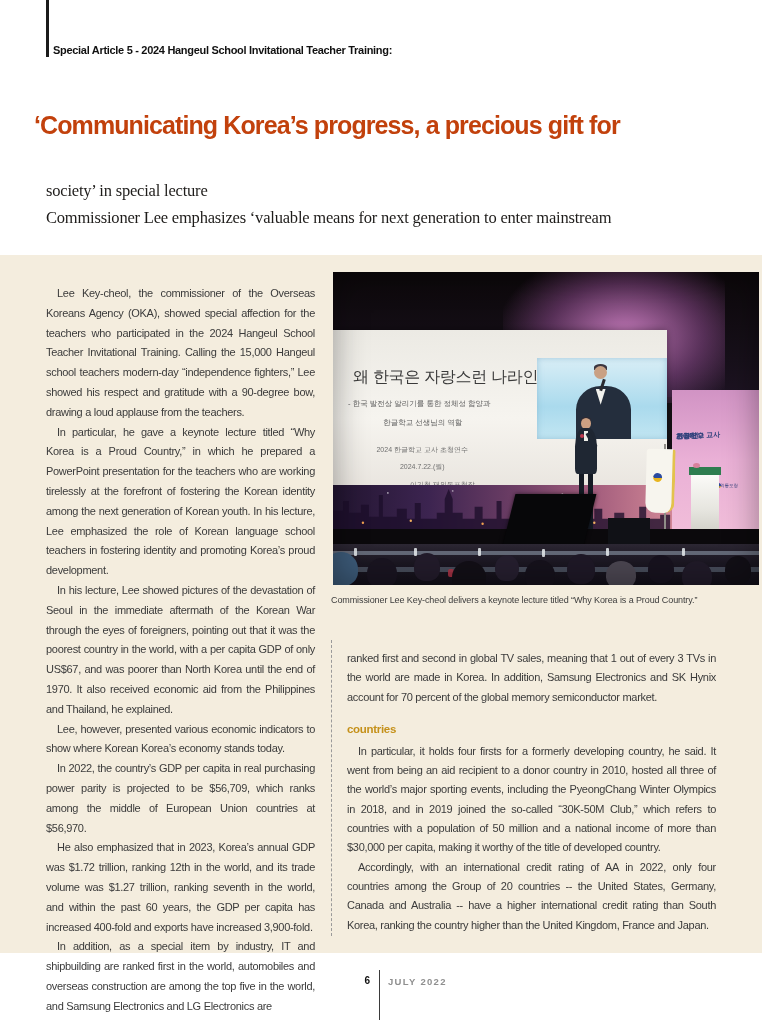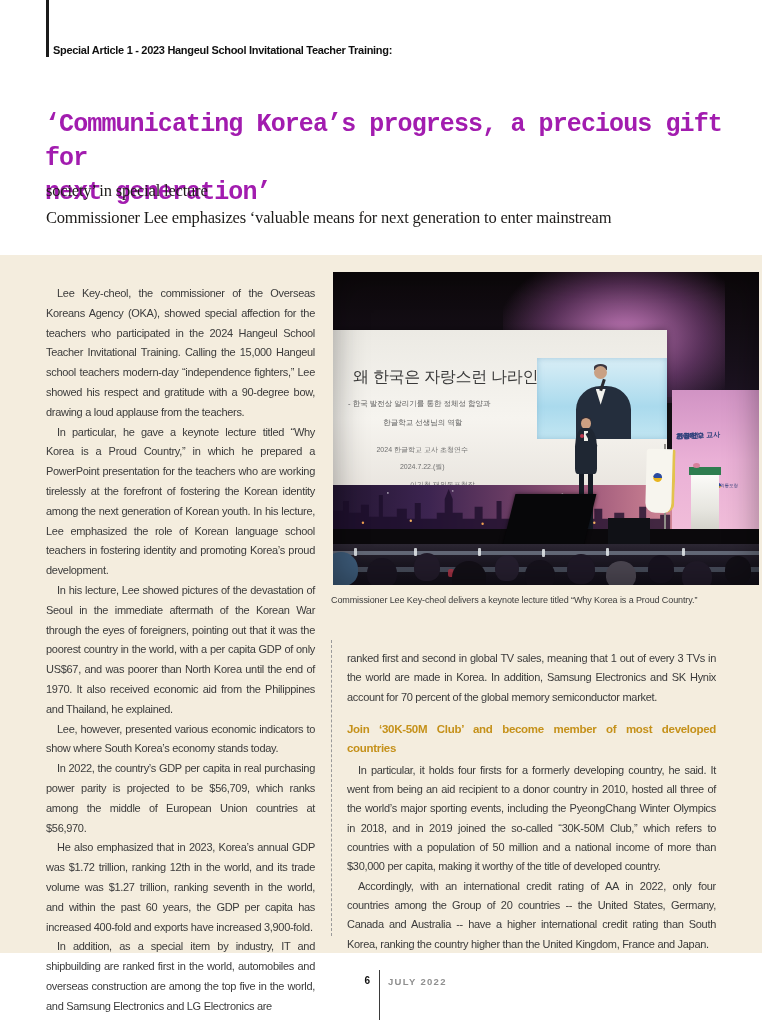--- a/index.html
+++ b/index.html
@@ -11,22 +11,22 @@
 
   
   .top-rule{left:46px;top:0;width:2.5px;height:57px;background:#1b1b1b;}
 
   
   .kicker{left:53px;top:41px;font-size:11px;font-weight:bold;color:#111;
     letter-spacing:-0.3px;line-height:18.5px;}
   .kicker .l2{margin-left:54px;display:block;}
 
   
-  .headline{left:45px;top:108px;width:680px;color:#a21caf;font-weight:bold;
-    font-size:25px;line-height:34px;letter-spacing:-0.9px;font-family:Liberation Mono, monospace;}
+  .headline{left:34px;top:108px;width:680px;color:#c2410c;font-weight:bold;
+    font-size:25px;line-height:34px;letter-spacing:-0.9px;}
   .standfirst{left:46px;top:177px;width:660px;color:#1e1c1a;
     font-family:"Liberation Serif",serif;font-size:16.5px;line-height:27px;letter-spacing:-0.2px;}
 
   
   .content-band{left:0;top:255px;width:762px;height:698px;background:#F4EDDE;}
 
   
   .col{font-size:11px;letter-spacing:-0.3px;color:#3b3b3b;text-align:justify;margin-top:15px;}
   .col p{margin:0;text-indent:11px;}
   .left-col{left:46px;top:269px;width:269px;line-height:19.8px;}
@@ -112,40 +112,39 @@
   .footer-num{left:350px;top:975px;width:20px;text-align:right;font-size:10px;font-weight:bold;color:#111;}
   .footer-line{left:379px;top:970px;width:1px;height:50px;background:#3a3a3a;}
   .footer-issue{left:388px;top:976px;font-size:9.5px;font-weight:bold;color:#8f8f8f;letter-spacing:1.3px;}
 </style>
 </head>
 <body>
 
 <div class="abs top-rule"></div>
 
 <div class="abs kicker">
-  <span class="l1">Special Article 1 - 2023 Hangeul School Invitational Teacher Training:</span>
+  <span class="l1">Special Article 5 - 2024 Hangeul School Invitational Teacher Training:</span>
 </div>
 
 <div class="abs headline">
   <span style="display:block">‘Communicating Korea’s progress, a precious gift for</span>
-  <span style="display:block">next generation’</span>
 </div>
 
 <div class="abs standfirst">
   <span style="display:block">society’ in special lecture</span>
   <span style="display:block">Commissioner Lee emphasizes ‘valuable means for next generation to enter mainstream</span>
 </div>
 
 <div class="abs content-band"></div>
 
 <div class="abs col left-col">
   <p>Lee Key-cheol, the commissioner of the Overseas Koreans Agency (OKA), showed special affection for the teachers who participated in the 2024 Hangeul School Teacher Invitational Training. Calling the 15,000 Hangeul school teachers modern-day “independence fighters,” Lee showed his respect and gratitude with a 90-degree bow, drawing a loud applause from the teachers.</p>
   <p>In particular, he gave a keynote lecture titled “Why Korea is a Proud Country,” in which he prepared a PowerPoint presentation for the teachers who are working tirelessly at the forefront of fostering the Korean identity among the next generation of Korean youth. In his lecture, Lee emphasized the role of Korean language school teachers in fostering identity and promoting Korea’s proud development.</p>
   <p>In his lecture, Lee showed pictures of the devastation of Seoul in the immediate aftermath of the Korean War through the eyes of foreigners, pointing out that it was the poorest country in the world, with a per capita GDP of only US$67, and was poorer than North Korea until the end of 1970. It also received economic aid from the Philippines and Thailand, he explained.</p>
-  <p>Lee, however, presented various economic indicators to show where South Korea’s economy stands today.</p>
+  <p>Lee, however, presented various economic indicators to show where Korean Korea’s economy stands today.</p>
   <p>In 2022, the country’s GDP per capita in real purchasing power parity is projected to be $56,709, which ranks among the middle of European Union countries at $56,970.</p>
   <p>He also emphasized that in 2023, Korea’s annual GDP was $1.72 trillion, ranking 12th in the world, and its trade volume was $1.27 trillion, ranking seventh in the world, and within the past 60 years, the GDP per capita has increased 400-fold and exports have increased 3,900-fold.</p>
   <p>In addition, as a special item by industry, IT and shipbuilding are ranked first in the world, automobiles and overseas construction are among the top five in the world, and Samsung Electronics and LG Electronics are</p>
 </div>
 
 <div class="abs photo">
   <div class="ph-curtain"></div>
   <div class="ph-glow"></div>
 
   <div class="ph-screen">
@@ -245,21 +244,20 @@
   <div class="photo-vignette"></div>
 </div>
 
 <div class="abs caption">Commissioner Lee Key-cheol delivers a keynote lecture titled “Why Korea is a Proud Country.”</div>
 
 <div class="abs col-divider"></div>
 
 <div class="abs col right-col">
   <p class="cont">ranked first and second in global TV sales, meaning that 1 out of every 3 TVs in the world are made in Korea. In addition, Samsung Electronics and SK Hynix account for 70 percent of the global memory semiconductor market.</p>
   <div class="subhead">
-    <span class="jl">Join ‘30K-50M Club’ and become member of most developed</span>
     <span>countries</span>
   </div>
   <p>In particular, it holds four firsts for a formerly developing country, he said. It went from being an aid recipient to a donor country in 2010, hosted all three of the world’s major sporting events, including the PyeongChang Winter Olympics in 2018, and in 2019 joined the so-called “30K-50M Club,” which refers to countries with a population of 50 million and a national income of more than $30,000 per capita, making it worthy of the title of developed country.</p>
   <p>Accordingly, with an international credit rating of AA in 2022, only four countries among the Group of 20 countries -- the United States, Germany, Canada and Australia -- have a higher international credit rating than South Korea, ranking the country higher than the United Kingdom, France and Japan.</p>
 </div>
 
 <div class="abs footer-num">6</div>
 <div class="abs footer-line"></div>
 <div class="abs footer-issue">JULY 2022</div>
 

